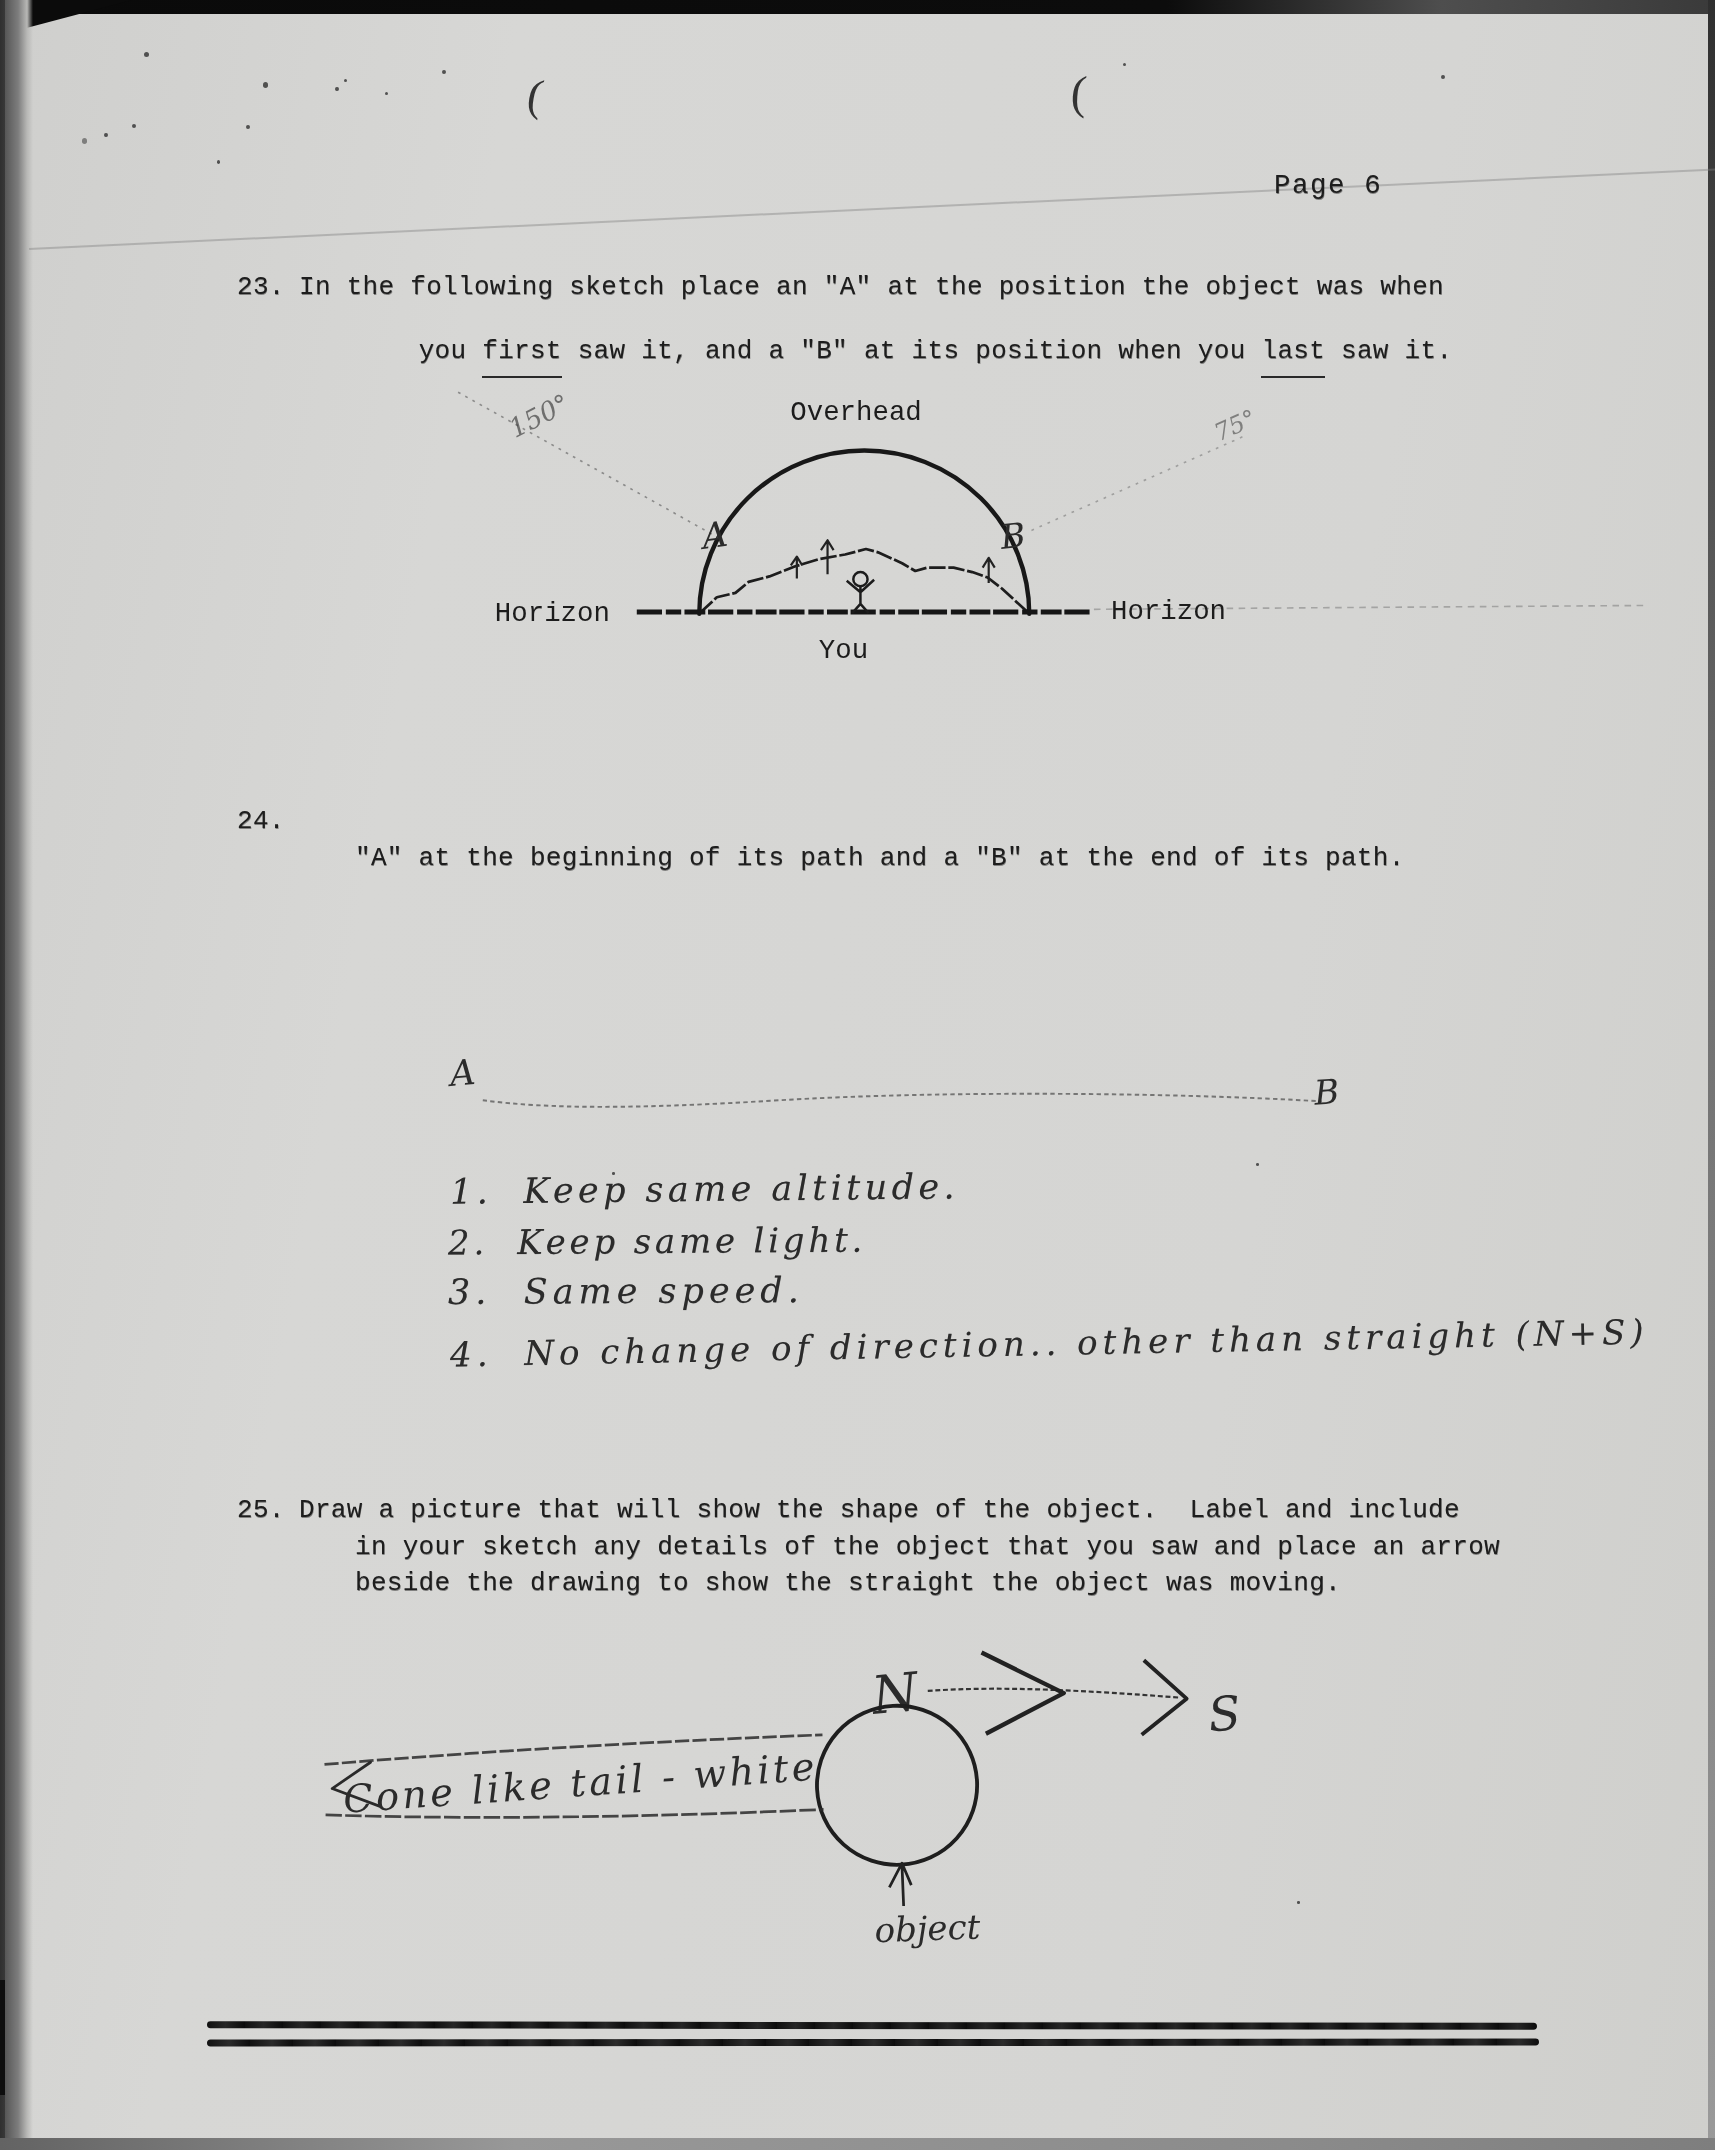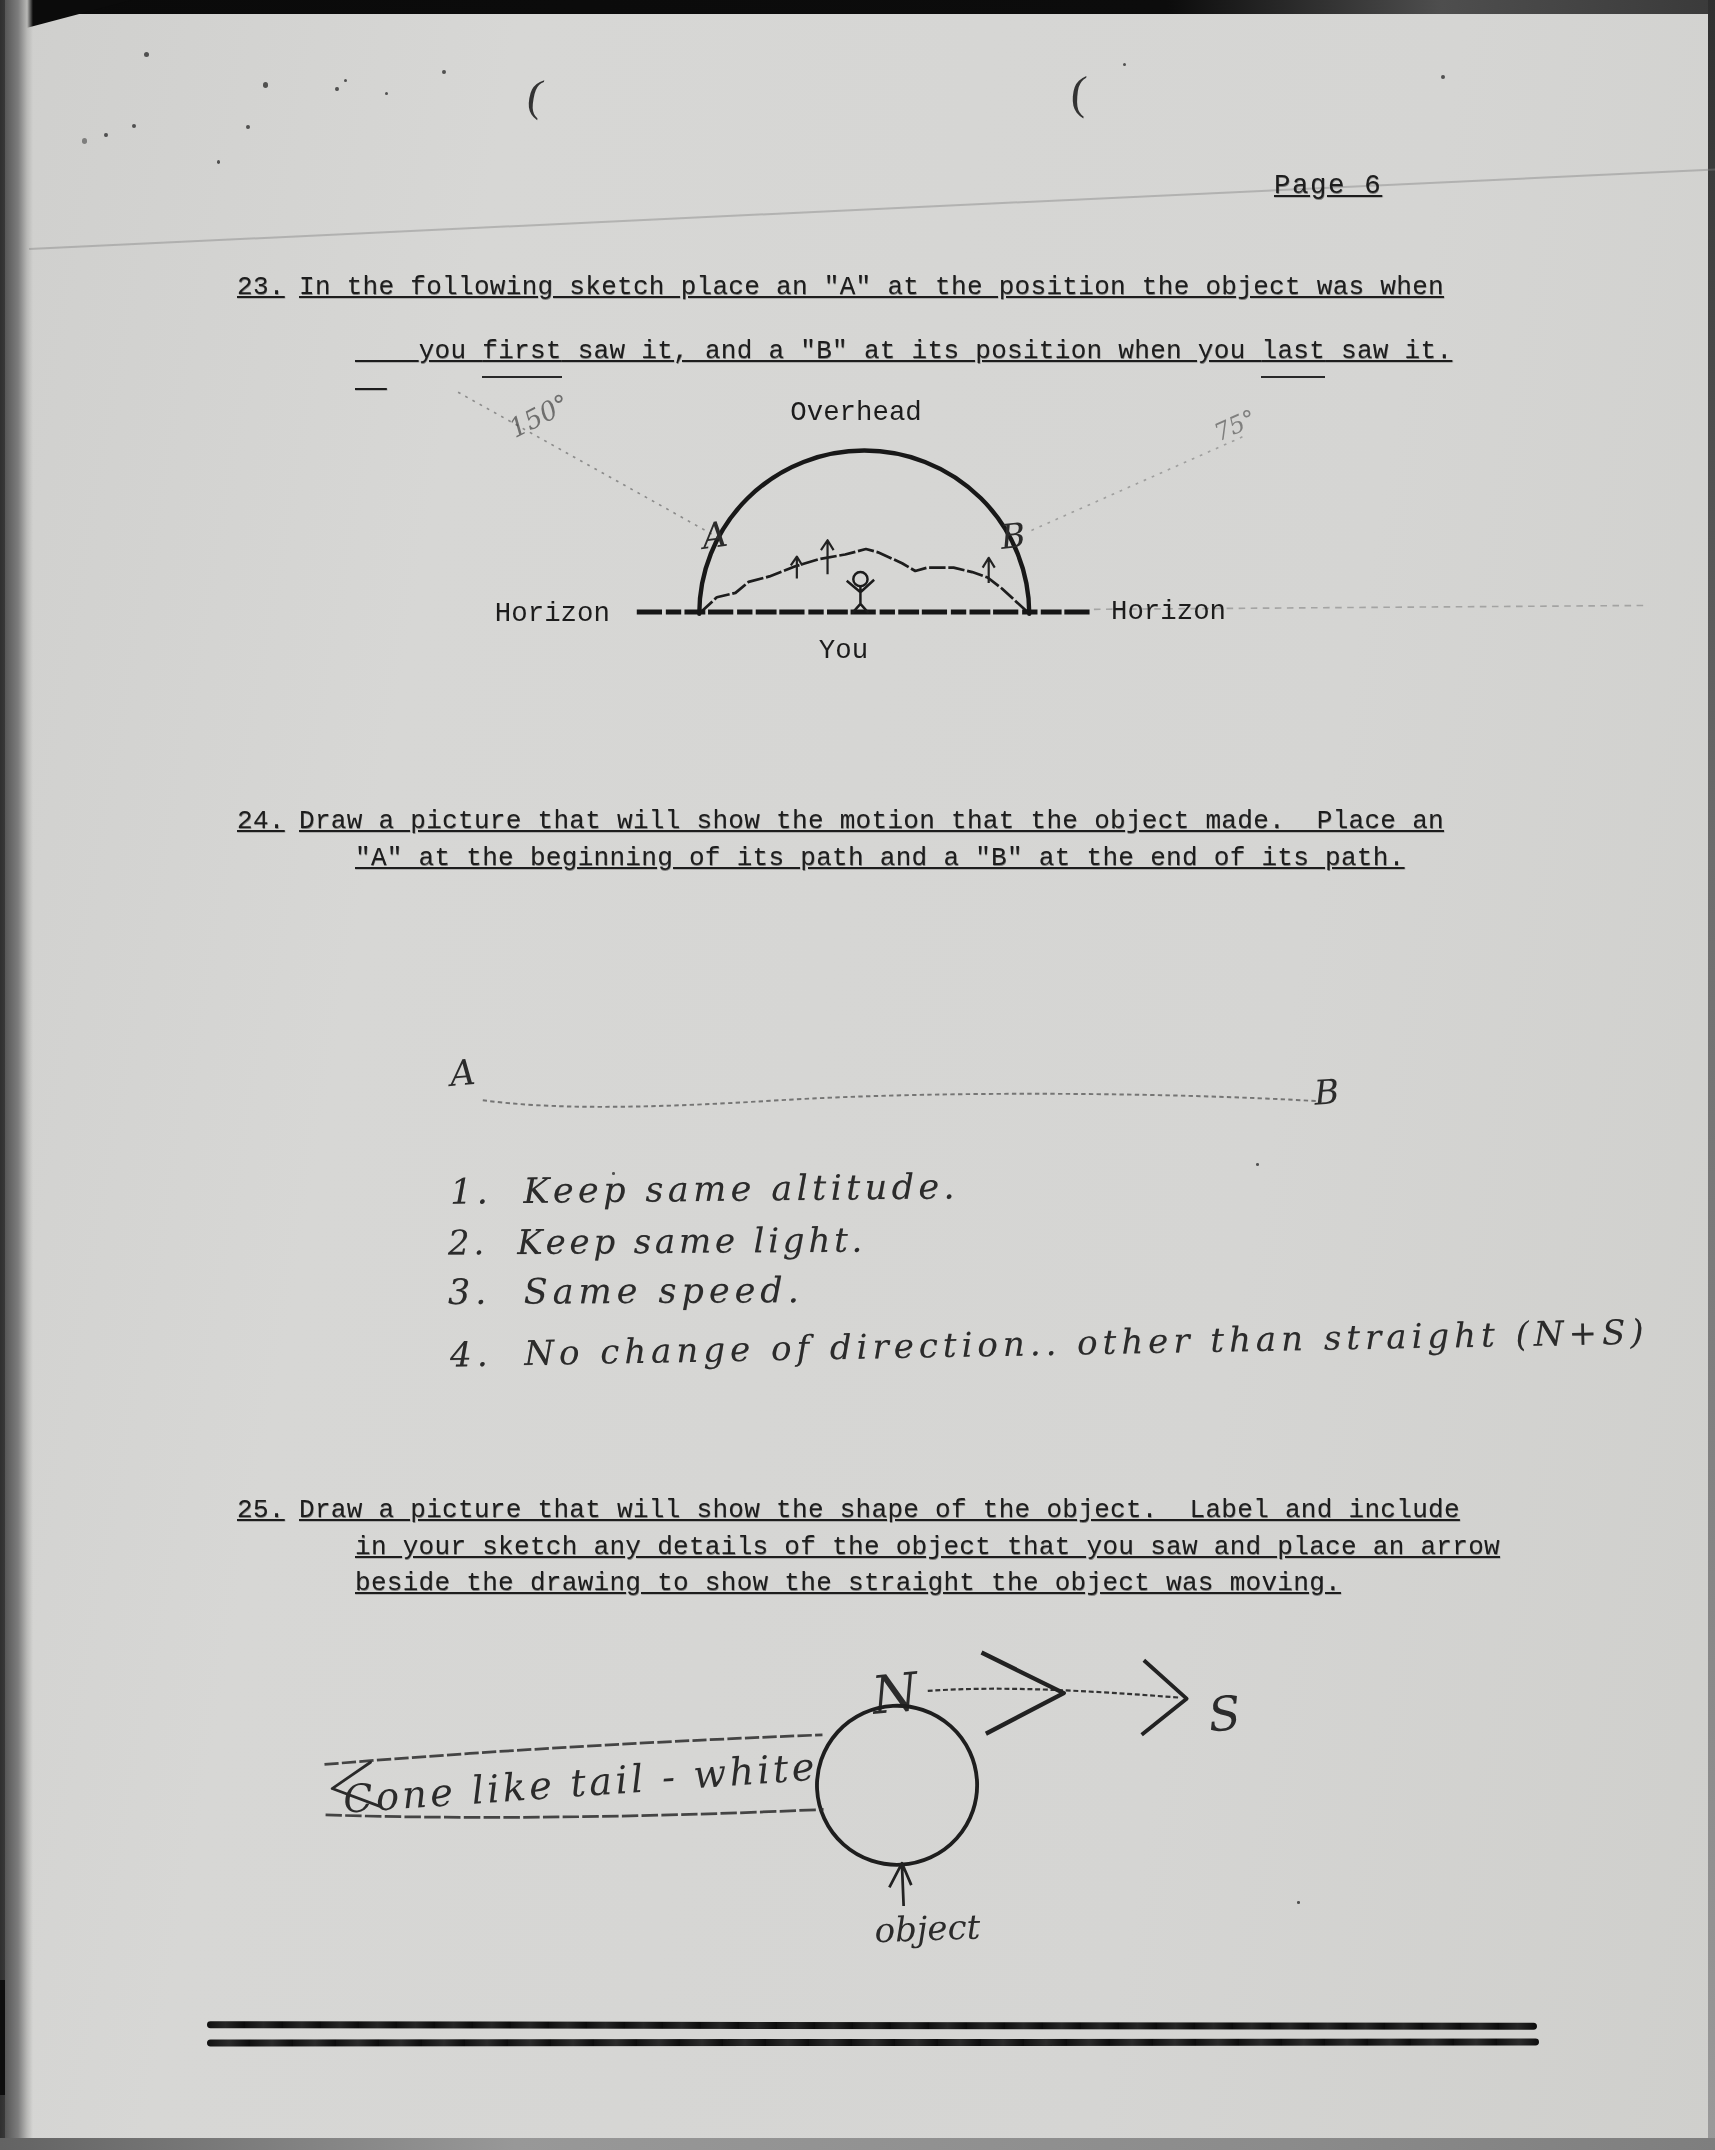--- a/index.html
+++ b/index.html
@@ -7,21 +7,20 @@
     position:relative;width:1716px;height:2151px;overflow:hidden;
     background:linear-gradient(100deg,#cfcfcd,#d7d7d5 25%,#d5d5d3 70%,#cfcfcc);
     font-family:"Liberation Sans",sans-serif;
   }
   .abs{position:absolute;}
   
   .typed{
     position:absolute;font-family:"Liberation Mono","DejaVu Sans Mono",monospace;
     font-size:26px;line-height:1.1;color:#1d1d1d;white-space:pre;letter-spacing:0.3px;
     text-shadow:0.4px 0.5px 0.6px rgba(25,25,25,.45);
-    text-decoration:underline;
   }
   .uln{border-bottom:2.2px solid rgba(22,22,22,.9);padding-bottom:10px;}
   
   .hw{
     position:absolute;font-family:"DejaVu Serif","Liberation Serif",serif;
     font-style:italic;color:#2b2b2b;white-space:pre;
     text-shadow:0.2px 0.2px 0.5px rgba(40,40,40,.4);
   }
   .ts{font-family:"Liberation Mono","DejaVu Sans Mono",monospace;fill:#1c1c1c;}
   .hws{font-family:"DejaVu Serif","Liberation Serif",serif;font-style:italic;fill:#2b2b2b;}
@@ -102,21 +101,20 @@
 
     <text class="hws" x="938" y="800" font-size="48" transform="rotate(-27 938 800)" opacity="0.6">150°</text>
     <text class="hws" x="2222" y="806" font-size="44" transform="rotate(-24 2222 806)" opacity="0.5">75°</text>
 
     <text class="ts" x="1006" y="1133" text-anchor="middle" font-size="50">Horizon</text>
     <text class="ts" x="2130" y="1130" text-anchor="middle" font-size="50">Horizon</text>
     <text class="ts" x="1537" y="1200" text-anchor="middle" font-size="50">You</text>
   </svg>
 
   <div class="typed" style="left:237px;top:807px;">24.</div>
-  <div class="typed" style="left:299px;top:807px;">Draw a picture that will show the motion that the object made.  Place an</div>
   <div class="typed" style="left:355px;top:844px;">"A" at the beginning of its path and a "B" at the end of its path.</div>
 
   <svg style="left:417px;top:1031px;" width="965" height="121" viewBox="760 1880 1760 220">
     <text class="hws" x="822" y="1980" font-size="64" transform="rotate(-5 822 1980)">A</text>
     <path d="M 880 2006 C 1000 2022 1160 2022 1420 2006 C 1720 1988 2140 1992 2410 2008" fill="none" stroke="#545454" stroke-width="3.5" stroke-dasharray="8 6" opacity="0.75"></path>
     <text class="hws" x="2398" y="2014" font-size="62" transform="rotate(-4 2398 2014)">B</text>
   </svg>
 
   <div class="hw" style="left:450px;top:1169px;font-size:35px;letter-spacing:4.4px;transform:rotate(-.6deg);">1.  Keep same altitude.</div>
   <div class="hw" style="left:448px;top:1221px;font-size:34px;letter-spacing:3.8px;transform:rotate(-.4deg);">2.  Keep same light.</div>

